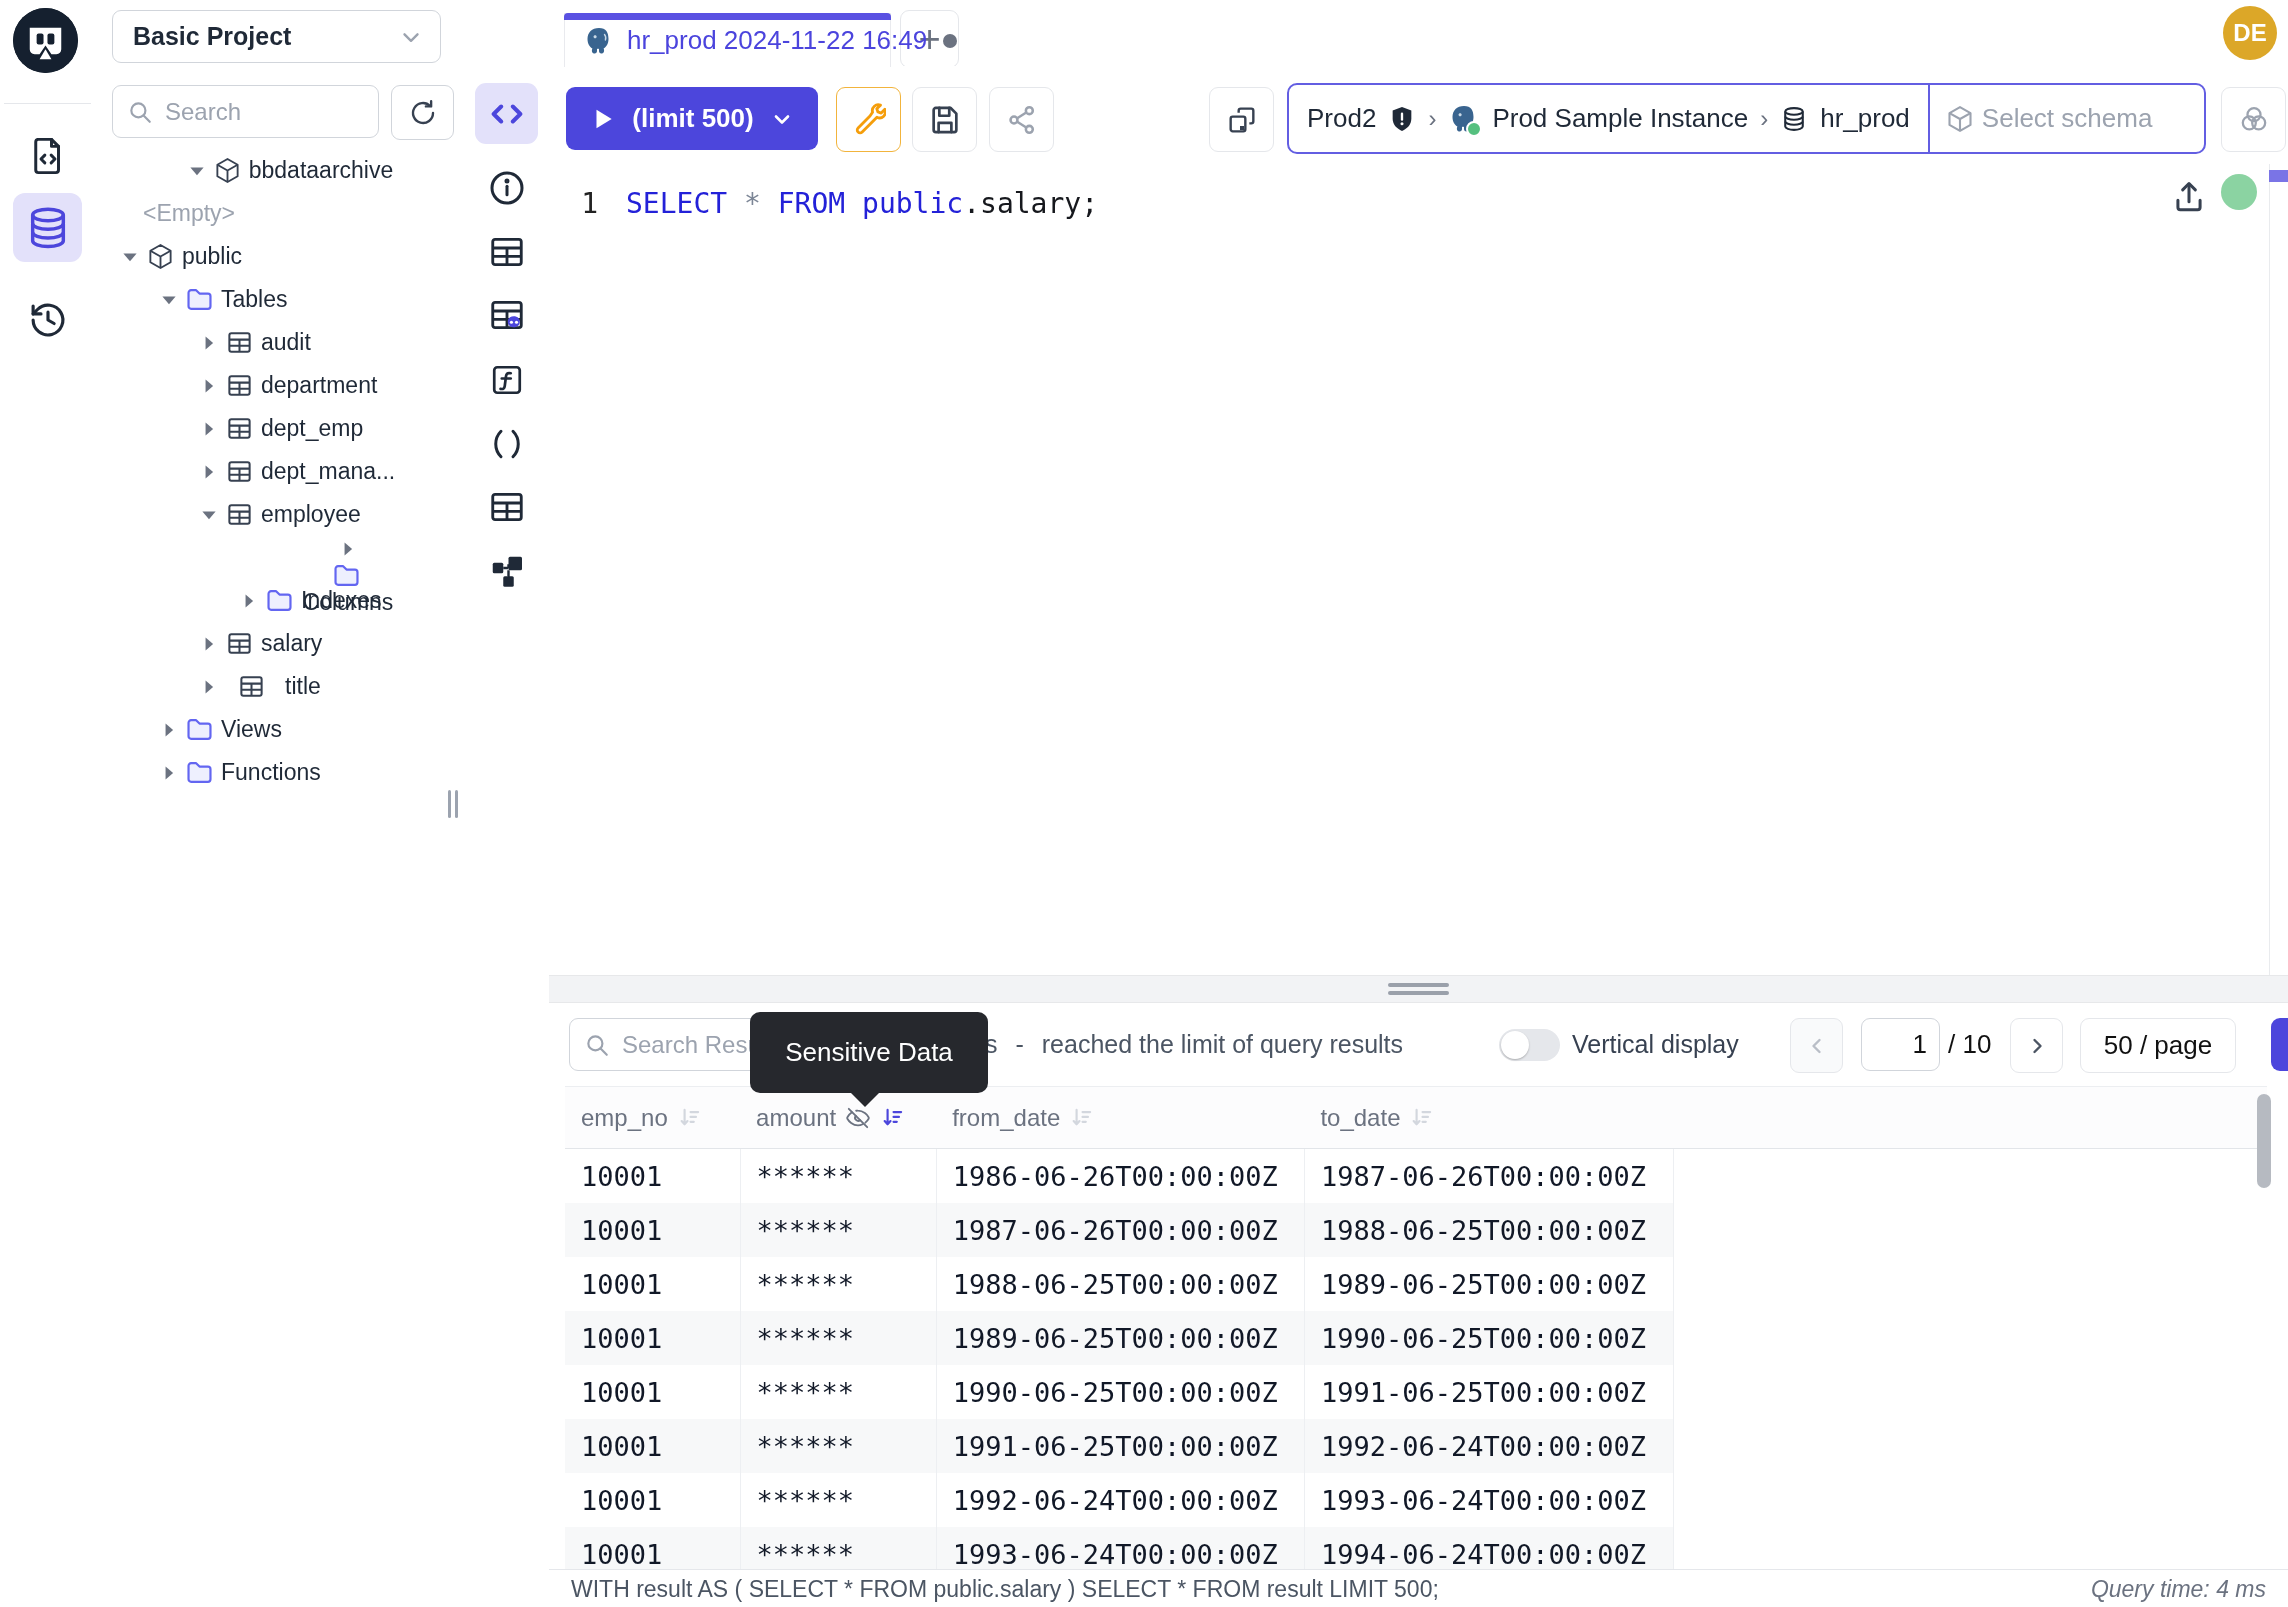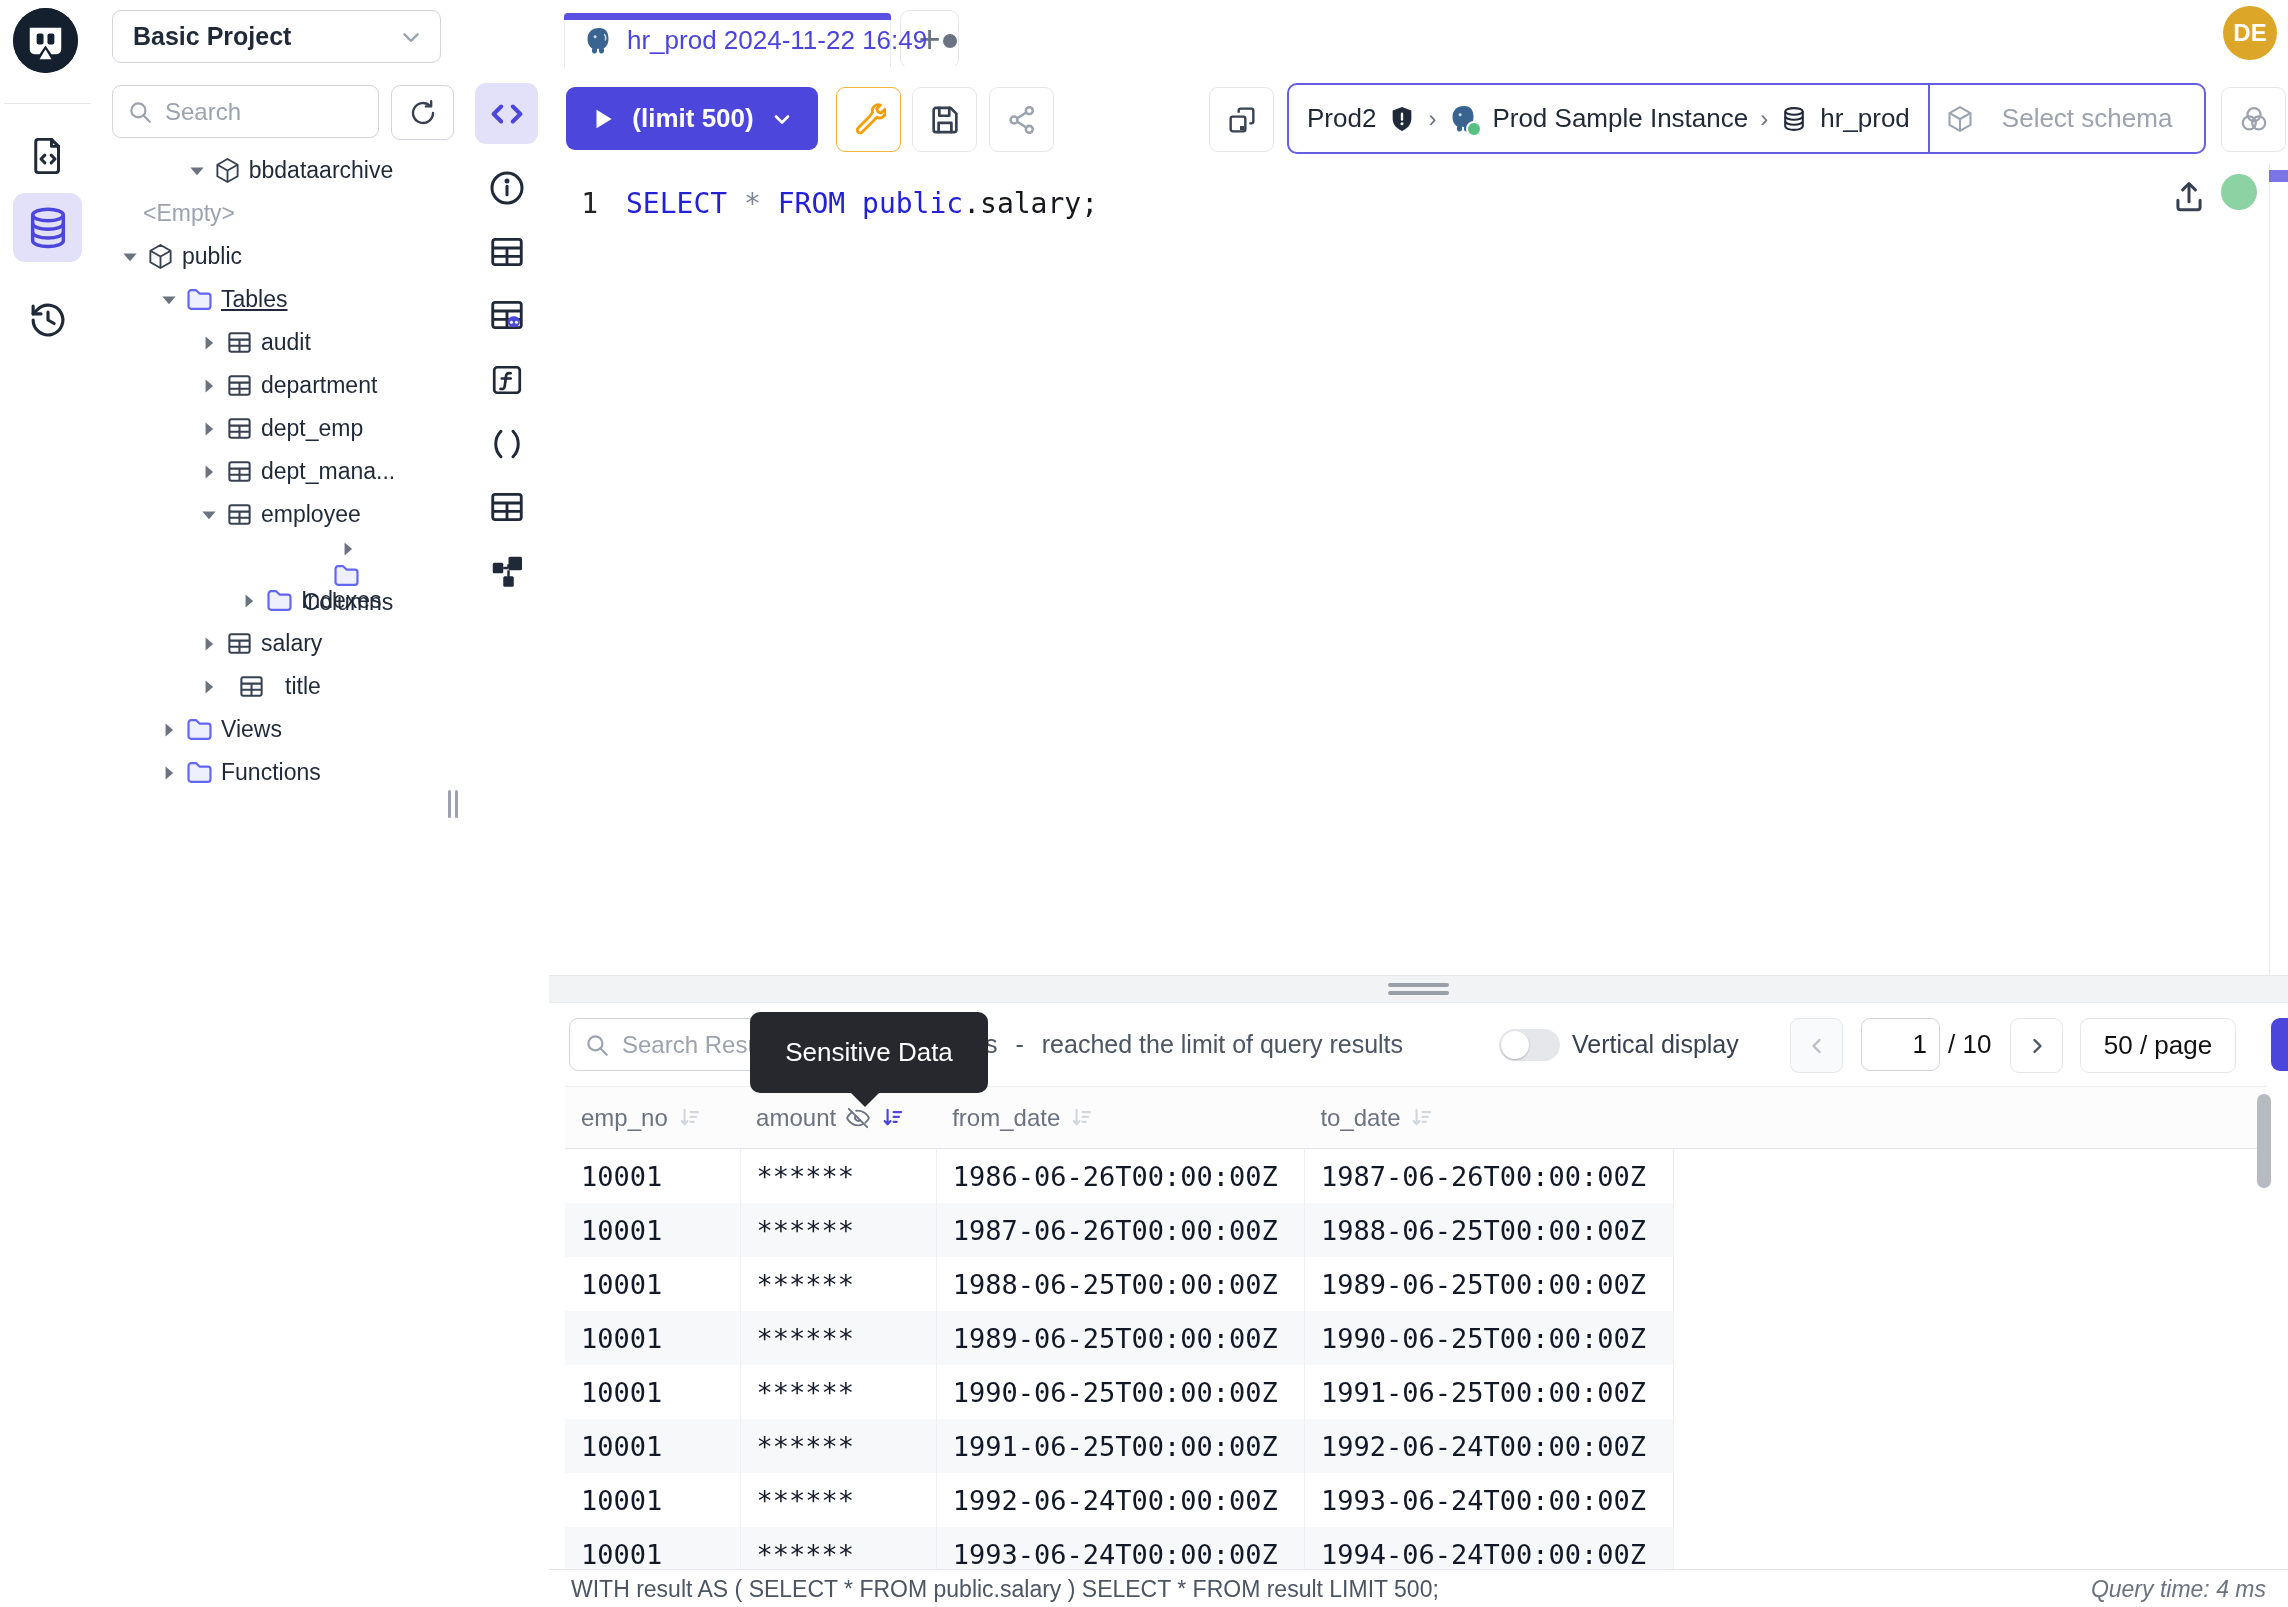--- a/index.html
+++ b/index.html
@@ -55,21 +55,21 @@
     display:flex;align-items:center;justify-content:center;gap:16px;font-size:26px;font-weight:bold;}
   .tool-btn{top:21px;width:63px;height:63px;border:1px solid #e5e7eb;border-radius:9px;background:#fff;
     display:flex;align-items:center;justify-content:center;}
   #wrench-btn{left:287px;border-color:#f2b43c;}
   #save-btn{left:363px;}
   #share-btn{left:440px;}
   #conn-btn{left:660px;}
   #breadcrumb{left:738px;top:17px;width:919px;height:71px;border:2px solid #635ee2;border-radius:10px;
     display:flex;align-items:stretch;box-sizing:border-box;background:#fff;}
   #breadcrumb .bc-left{flex:1 1 auto;display:flex;align-items:center;gap:12px;padding:0 18px;font-size:26px;color:#1f2937;white-space:nowrap;}
-  #breadcrumb .bc-right{flex:0 0 248px;border-left:2px solid #635ee2;display:flex;align-items:center;gap:28px;padding:0 16px;
+  #breadcrumb .bc-right{flex:0 0 248px;border-left:2px solid #635ee2;display:flex;align-items:center;gap:8px;padding:0 16px;
     color:#9ca3af;font-size:26px;}
   .bc-sep{color:#6b7280;font-size:24px;}
   #ai-btn{left:1672px;}
 
   #editor{left:549px;top:164px;width:1739px;height:811px;background:#fff;}
   #code-line{left:0;top:18px;height:42px;display:flex;align-items:center;font-family:"DejaVu Sans Mono",monospace;font-size:28px;}
   #gutter-num{width:77px;text-align:right;color:#222;padding-right:28px;box-sizing:border-box;}
   .tok-kw{color:#2321d8;} .tok-op{color:#7c8696;} .tok-pl{color:#16181d;}
   #editor-upload{left:1621px;top:14px;}
   #editor-status-dot{left:1672px;top:10px;width:36px;height:36px;border-radius:50%;background:#8bd3a2;}
@@ -219,21 +219,21 @@
             </svg>
           </span>
           <span class="ticon">
             <svg width="27" height="27" viewBox="0 0 16 16" fill="none" stroke="#374151" stroke-width="1.1" stroke-linejoin="round">
               <path d="M8 1.2l6 3.4v6.8L8 14.8l-6-3.4V4.6z"></path>
               <path d="M2 4.6l6 3.4 6-3.4M8 8v6.8"></path>
             </svg>
           </span>
           <span>public</span>
         </div>
-        <div class="tree-row" style="padding-left: 62px; text-decoration: underline;">
+        <div class="tree-row" style="padding-left: 62px;">
           <span class="caret">
             <svg width="22" height="22" viewBox="0 0 16 16">
               <path d="M3.2 5.5h9.6L8 11z" fill="#6b7280"></path>
             </svg>
           </span>
           <span class="ticon">
             <svg width="27" height="27" viewBox="0 0 16 16">
               <path d="M1.5 4A1.5 1.5 0 0 1 3 2.5h3l2 2h5A1.5 1.5 0 0 1 14.5 6v6a1.5 1.5 0 0 1-1.5 1.5H3A1.5 1.5 0 0 1 1.5 12z" fill="#eef0fe" stroke="#6366f1" stroke-width="1.3" stroke-linejoin="round"></path>
             </svg>
           </span>

